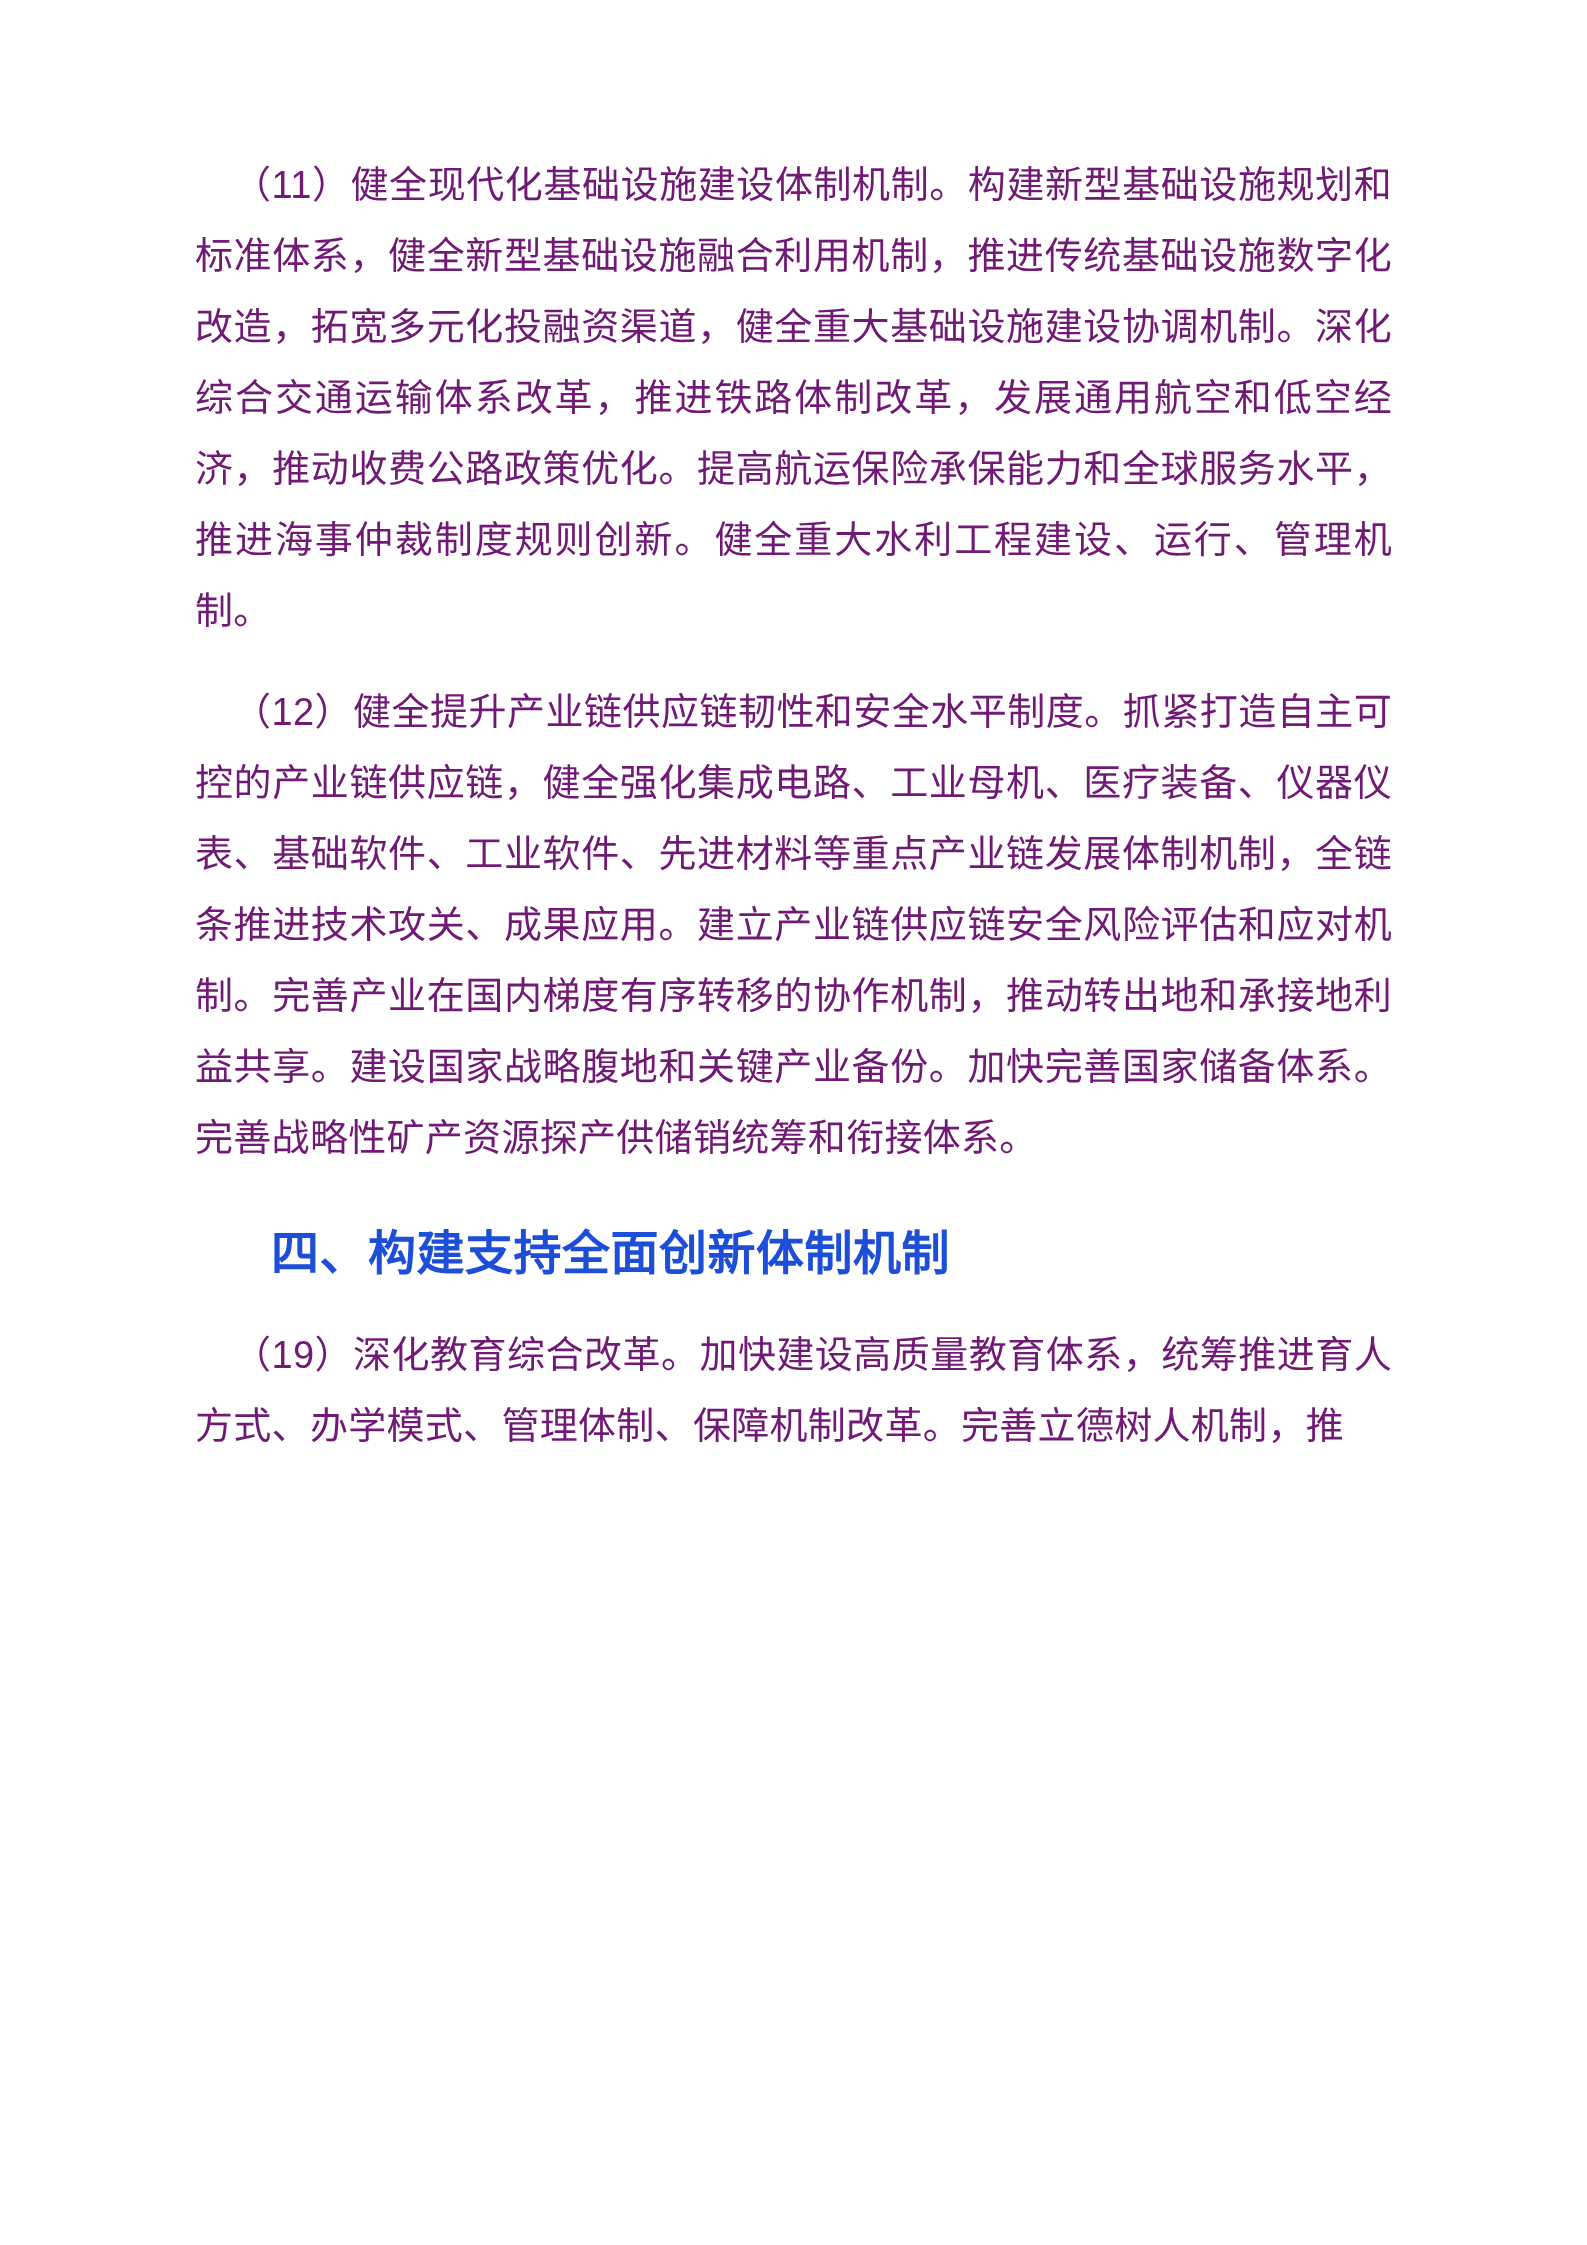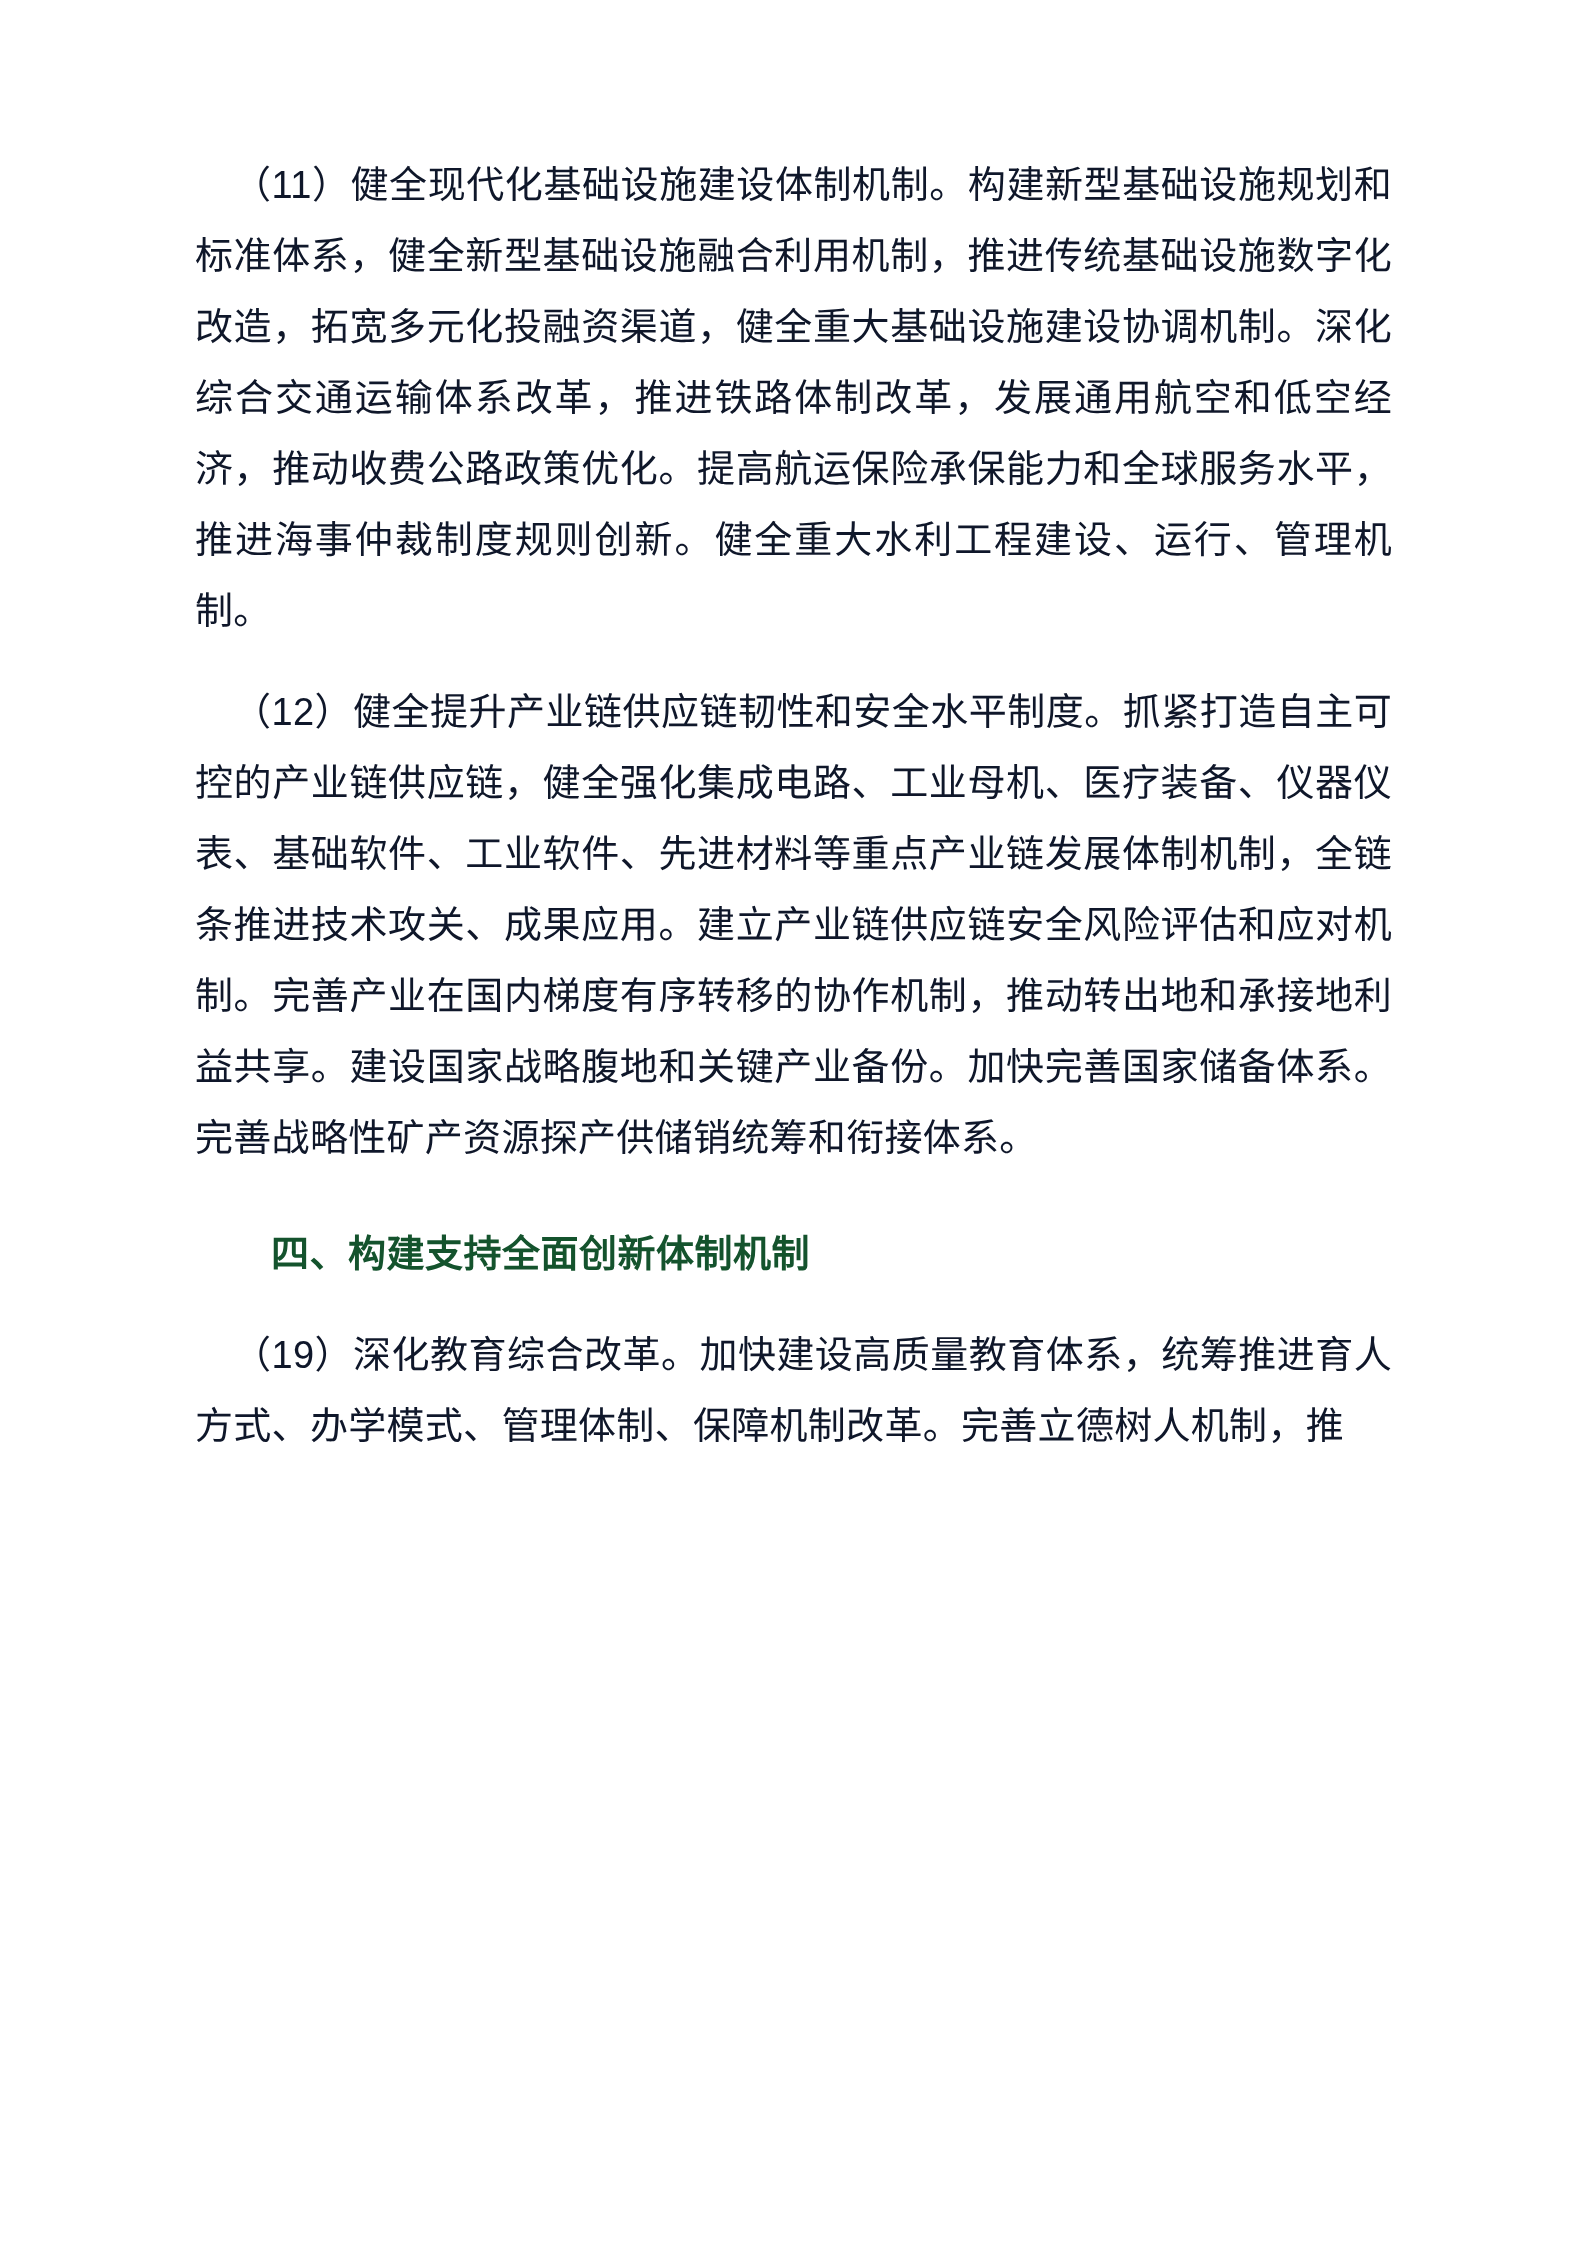--- a/index.html
+++ b/index.html
@@ -28,36 +28,36 @@
   .content {
     width: 1197px;
   }
   p.body-para {
     margin: 0 0 30px 0;
     font-size: 38px;
     line-height: 71px;
     text-align: justify;
     text-justify: inter-ideograph;
     letter-spacing: 0.3px;
-    color: #0f172a;
+    color: #701a75;
     font-weight: 400;
   }
   p.body-para.indent {
     text-indent: 76px;
   }
   p.body-para.indent-num {
     text-indent: 38px;
   }
   h2.section-heading {
     margin: 48px 0 34px 0;
-    font-size: 38px;
+    font-size: 48px;
     line-height: 64px;
     font-weight: bold;
     text-indent: 76px;
-    color: #14532d;
+    color: #1d4ed8;
     letter-spacing: 0.5px;
   }
   .page-number {
     position: absolute;
     left: 0;
     right: 0;
     bottom: 92px;
     text-align: center;
     font-size: 30px;
     color: #111111;

